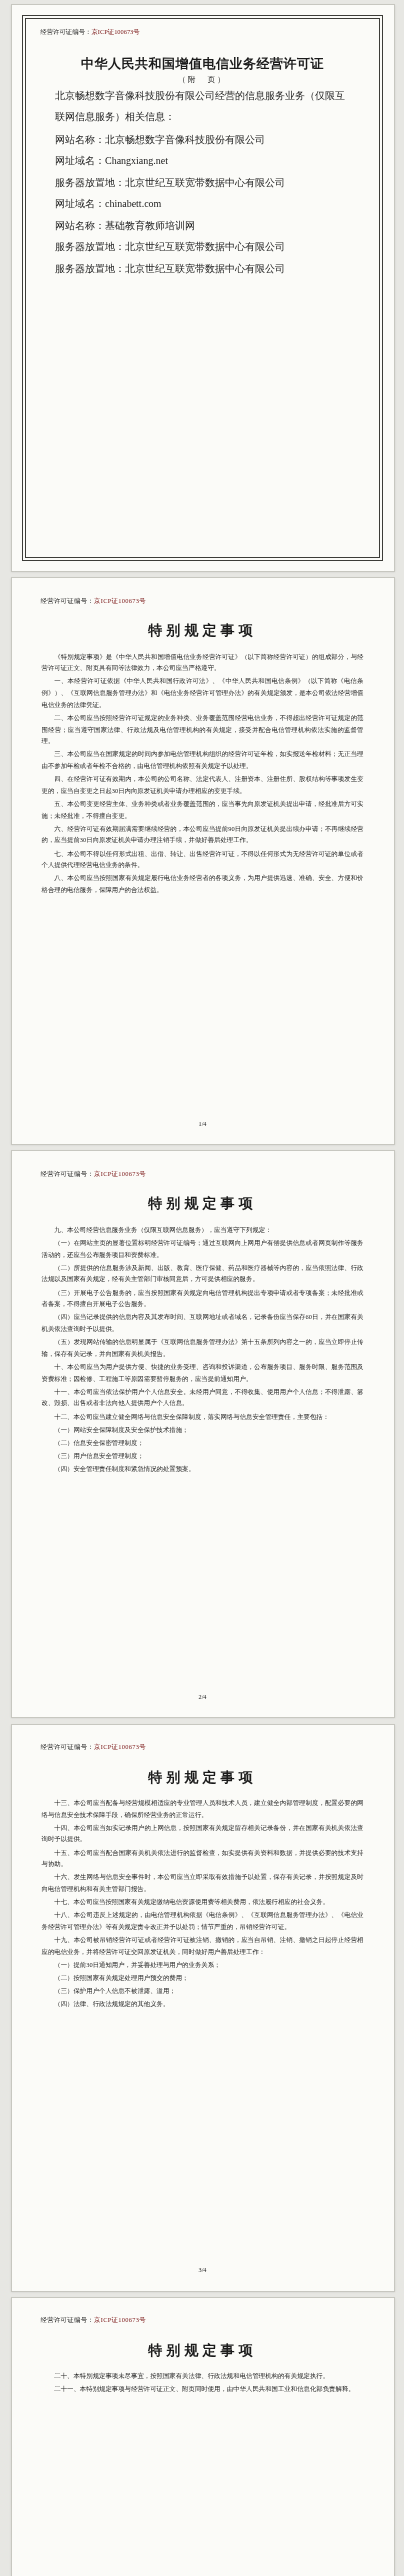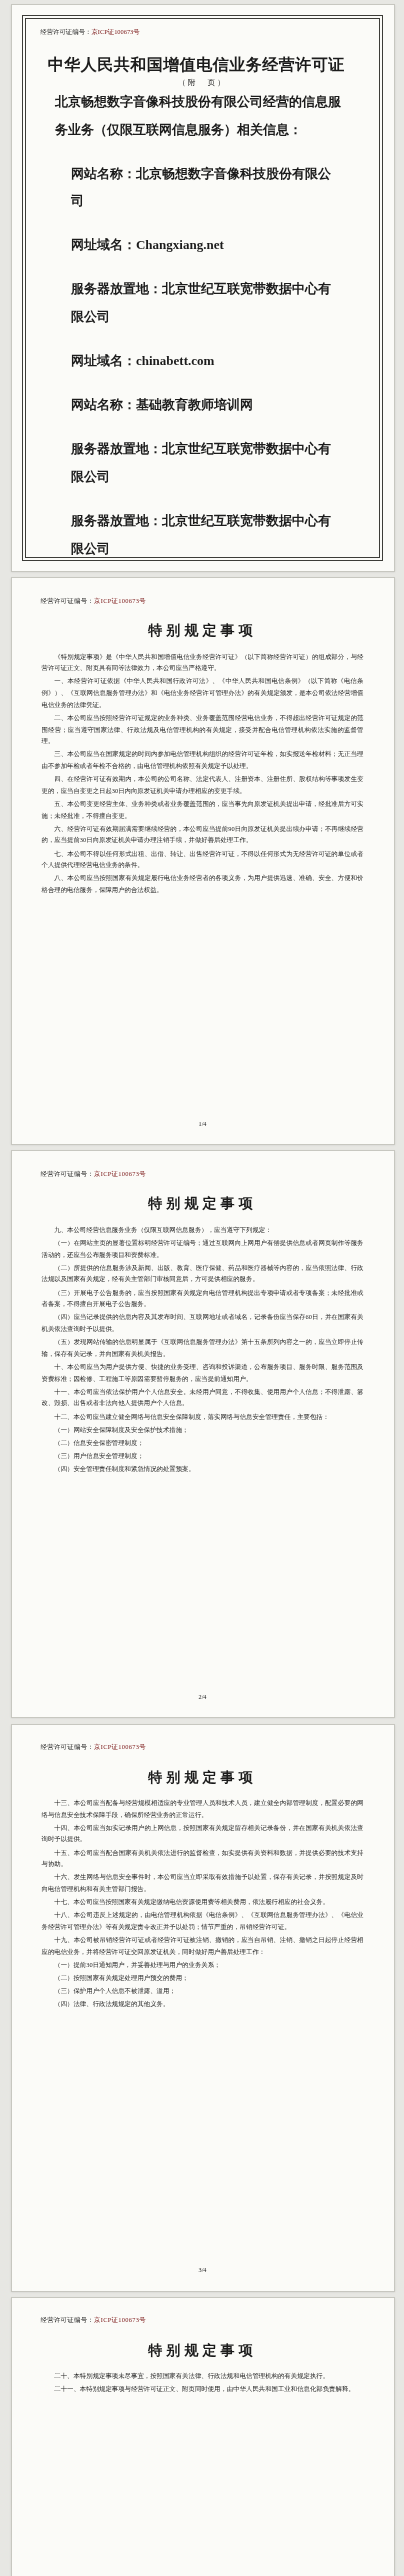--- a/index.html
+++ b/index.html
@@ -55,39 +55,38 @@
   .cert-head {
     position: absolute;
     top: 11.3px;
     left: 17.5px;
     font-size: 6.4px;
     white-space: nowrap;
   }
   .cert-head .num { color: #7a1616; }
   .cert-title {
     margin: 5.2px 0 2.1px 0;
-    text-align: left;
-    font-size: 16px;
+    text-align: center;
+    font-size: 13px;
     font-weight: bold;
     letter-spacing: 0.5px;
   }
   .cert-subtitle {
     text-align: center;
     font-size: 7.7px;
     letter-spacing: 2.1px;
     margin-bottom: 0;
   }
   .cert-body {
-    font-size: 13px;
+    font-size: 10px;
     line-height: 2.15;
     padding: 0 7.2px;
-    font-weight: bold;
   }
   .cert-body .intro { margin: 0 0 1px 0; }
-  .cert-body .line { margin: 16px; }
+  .cert-body .line { margin: 0; }
 
   
   .spec-title {
     margin: 44px 0 10.3px 0;
     text-align: center;
     font-size: 14px;
     font-weight: bold;
     letter-spacing: 4.1px;
   }
   .spec-body {

